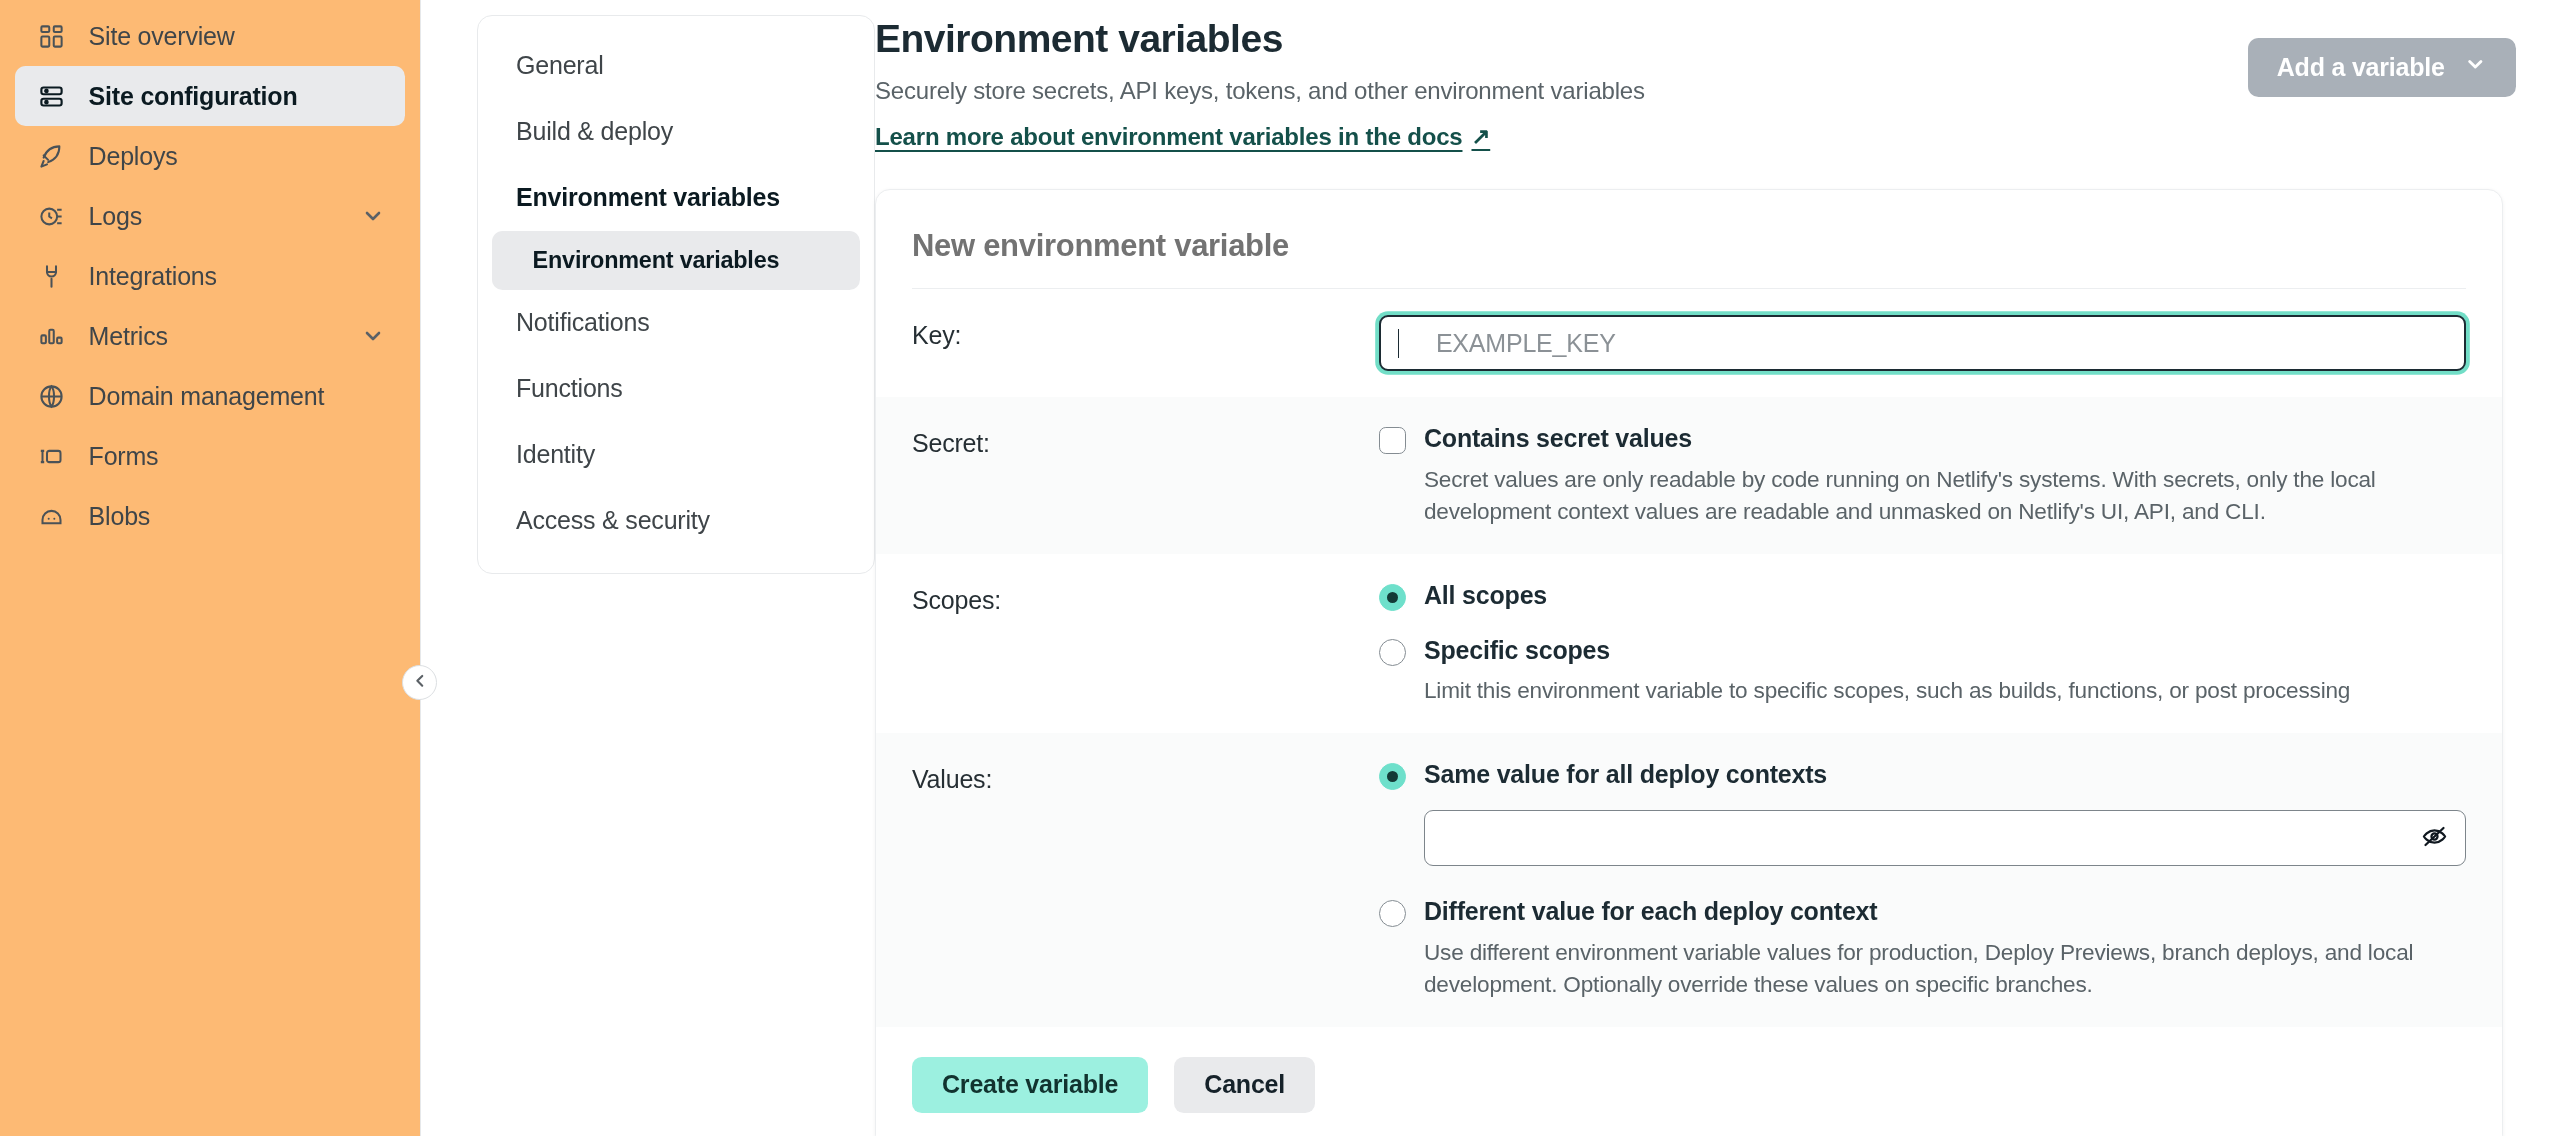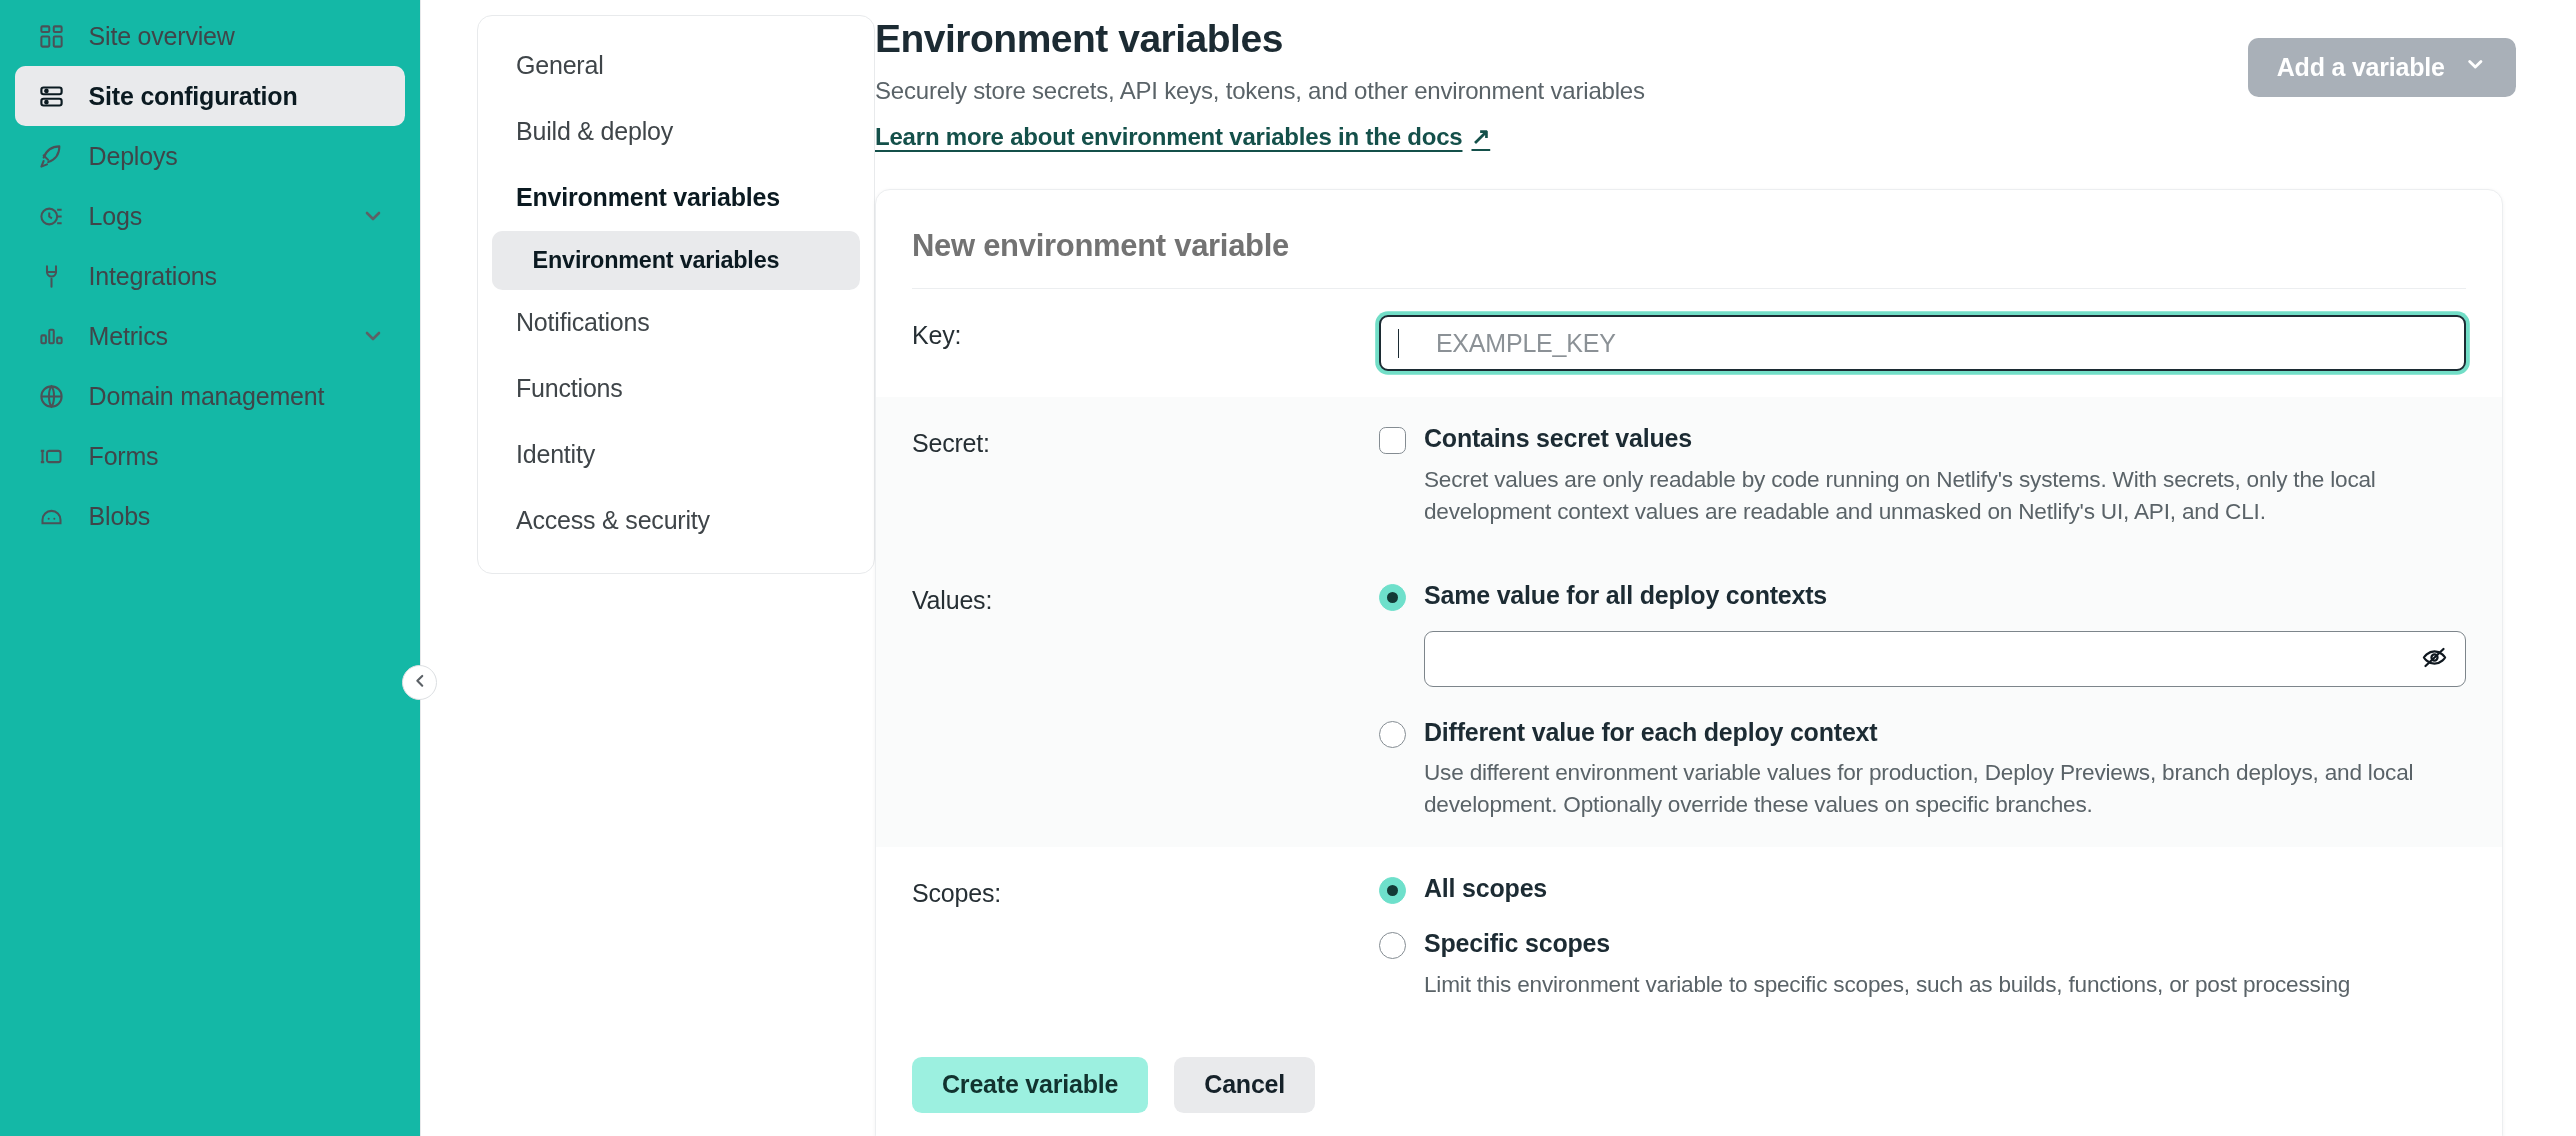--- a/index.html
+++ b/index.html
@@ -17,21 +17,21 @@
     width: 2576px;
     height: 1137px;
     position: relative;
   }
 
   
   .sidebar {
     width: 421px;
     flex: 0 0 421px;
     height: 1137px;
-    background: #14b8a6;
+    background: #fdba74;
     border-right: 1.5px solid #e6e8ea;
     padding-top: 6px;
     position: relative;
   }
 
   .nav-item {
     display: flex;
     align-items: center;
     height: 60px;
     margin: 0 15px;
@@ -538,20 +538,39 @@
       </div>
 
       <div class="row shaded">
         <div class="row-label">Secret:</div>
         <div class="row-field">
           <div class="opt">
             <span class="checkbox"></span>
             <div class="opt-body">
               <div class="opt-title">Contains secret values</div>
               <div class="opt-desc">Secret values are only readable by code running on Netlify's systems. With secrets, only the local development context values are readable and unmasked on Netlify's UI, API, and CLI.</div>
+            </div>
+          </div>
+        </div>
+      </div>
+
+      <div class="row">
+        <div class="row-label">Scopes:</div>
+        <div class="row-field">
+          <div class="opt">
+            <span class="radio checked"></span>
+            <div class="opt-body">
+              <div class="opt-title">All scopes</div>
+            </div>
+          </div>
+          <div class="opt">
+            <span class="radio"></span>
+            <div class="opt-body">
+              <div class="opt-title">Specific scopes</div>
+              <div class="opt-desc">Limit this environment variable to specific scopes, such as builds, functions, or post processing</div>
             </div>
           </div>
         </div>
       </div>
 
       <div class="row shaded">
         <div class="row-label">Values:</div>
         <div class="row-field">
           <div class="opt">
             <span class="radio checked"></span>
@@ -571,39 +590,20 @@
           <div class="opt" style="margin-top:30px;">
             <span class="radio"></span>
             <div class="opt-body">
               <div class="opt-title">Different value for each deploy context</div>
               <div class="opt-desc">Use different environment variable values for production, Deploy Previews, branch deploys, and local development. Optionally override these values on specific branches.</div>
             </div>
           </div>
         </div>
       </div>
 
-      <div class="row">
-        <div class="row-label">Scopes:</div>
-        <div class="row-field">
-          <div class="opt">
-            <span class="radio checked"></span>
-            <div class="opt-body">
-              <div class="opt-title">All scopes</div>
-            </div>
-          </div>
-          <div class="opt">
-            <span class="radio"></span>
-            <div class="opt-body">
-              <div class="opt-title">Specific scopes</div>
-              <div class="opt-desc">Limit this environment variable to specific scopes, such as builds, functions, or post processing</div>
-            </div>
-          </div>
-        </div>
-      </div>
-
       <div class="card-foot">
         <button class="btn-primary">Create variable</button>
         <button class="btn-secondary">Cancel</button>
       </div>
 
     </section>
   </main>
 </div>
 
 

